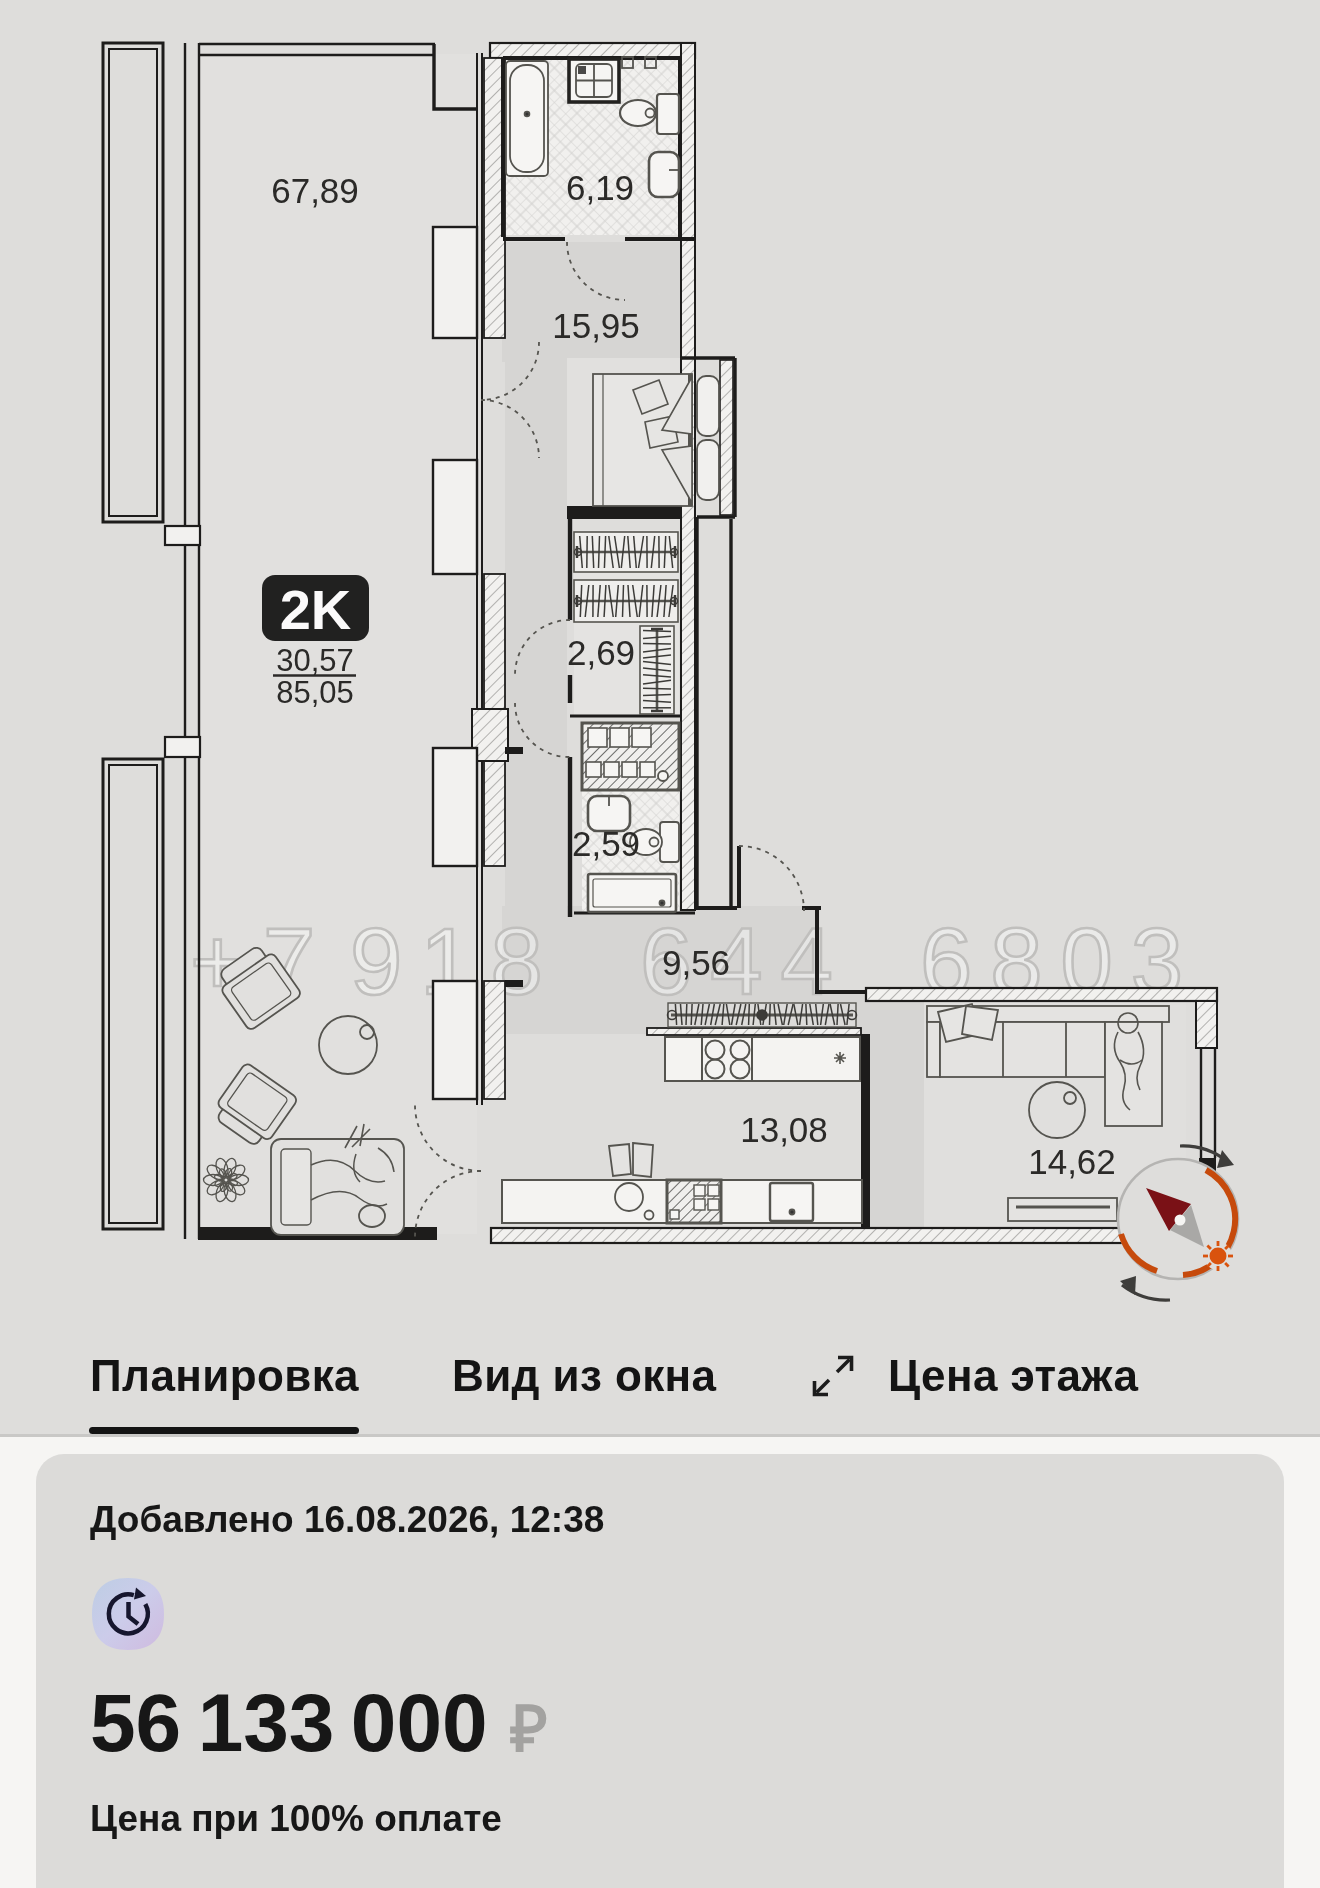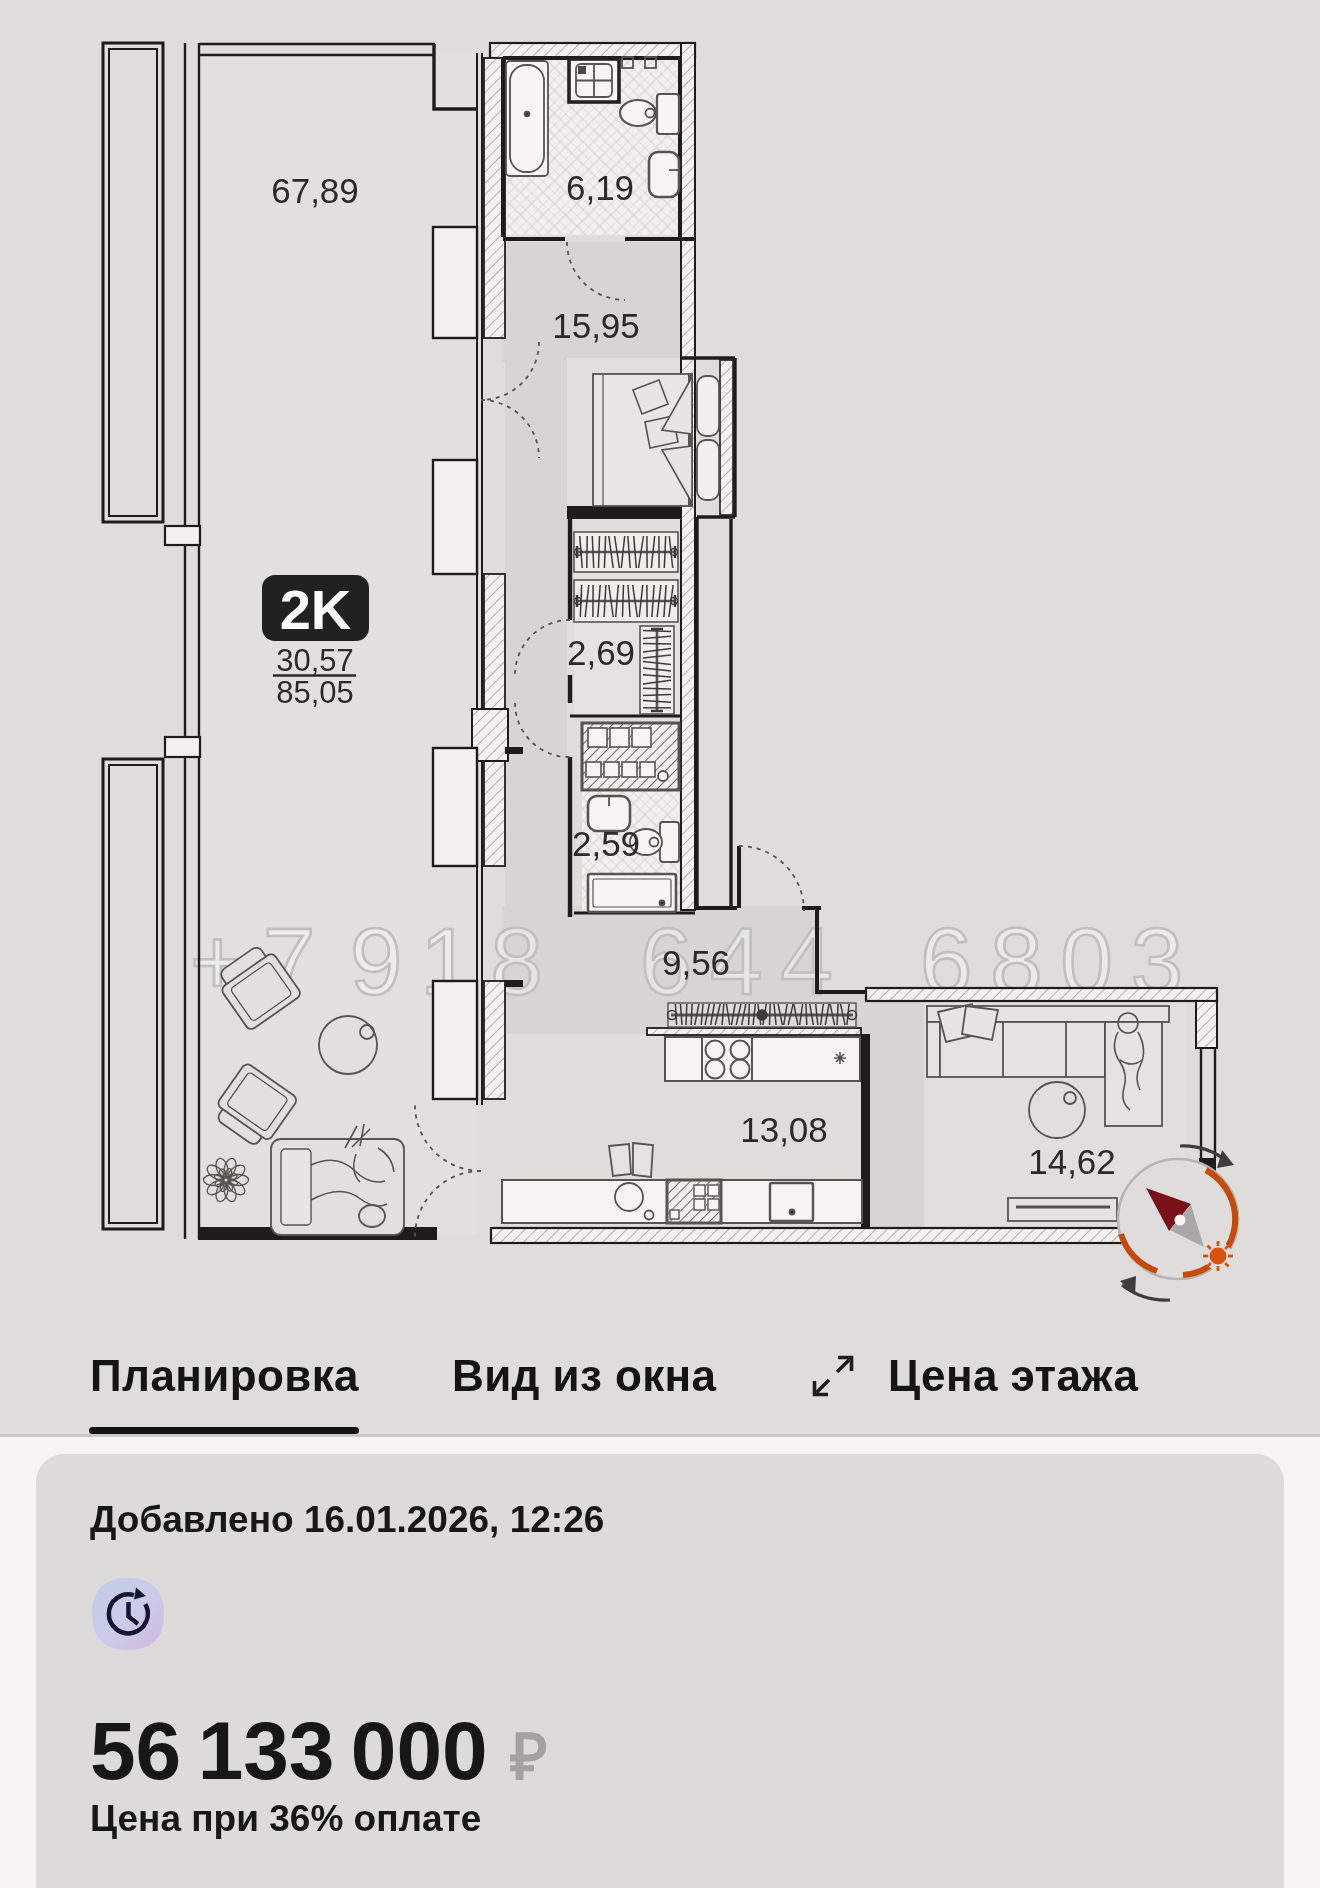--- a/index.html
+++ b/index.html
@@ -473,31 +473,31 @@
       <path d="M27,21 L39.5,8.5"></path>
       <path d="M28,6.5 L41.5,6.5 L41.5,20"></path>
       <path d="M19,29 L6.5,41.5"></path>
       <path d="M18,43.5 L4.5,43.5 L4.5,30"></path>
     </g>
   </svg>
 </div>
 <div id="divider"></div>
 <div id="below"></div>
 <div id="card">
-  <div class="crow" style="top:45px;font-size:37px;font-weight:700;">Добавлено 16.01.2026, 12:26</div>
+  <div class="crow" style="top:45px;font-size:37px;font-weight:700;">Добавлено 16.08.2026, 12:38</div>
   <svg class="crow" style="top:122px;left:54px" width="76" height="76" viewBox="0 0 76 76">
     <defs>
       <linearGradient id="sq" x1="0" y1="0" x2="1" y2="1">
         <stop offset="0" stop-color="#bdcde4"></stop>
         <stop offset="0.5" stop-color="#ccccea"></stop>
         <stop offset="1" stop-color="#cfbadf"></stop>
       </linearGradient>
     </defs>
     <path d="M38,2 C62,2 74,14 74,38 C74,62 62,74 38,74 C14,74 2,62 2,38 C2,14 14,2 38,2 Z" fill="url(#sq)"></path>
     <g stroke="#16162e" stroke-width="4.5" fill="none">
       <path d="M55.3,28.2 A19.5,19.5 0 1 1 43.8,19.1"></path>
       <path d="M38.5,26 L38.5,40.5 L48,48"></path>
     </g>
     <path d="M46,11.5 L56,20 L44,23.5 Z" fill="#16162e"></path>
   </svg>
-  <div class="crow" style="top:222px;font-size:82px;font-weight:700;margin-top:28px;">56 133 000 <span style="color:#a3a2a0;font-size:64px;">₽</span></div>
-  <div class="crow" style="top:344px;font-size:37px;font-weight:700;">Цена при 36% оплате</div>
+  <div class="crow" style="top:222px;font-size:82px;font-weight:700;">56 133 000 <span style="color:#a3a2a0;font-size:64px;">₽</span></div>
+  <div class="crow" style="top:344px;font-size:37px;font-weight:700;">Цена при 100% оплате</div>
 </div>
 
 </body></html>

